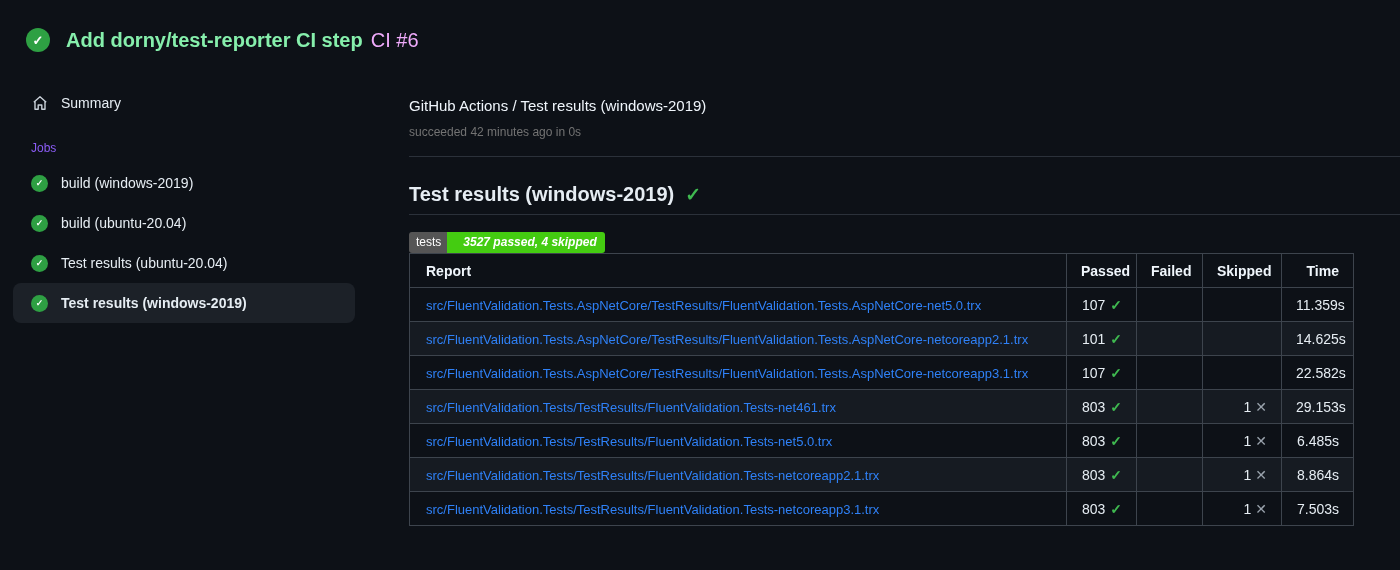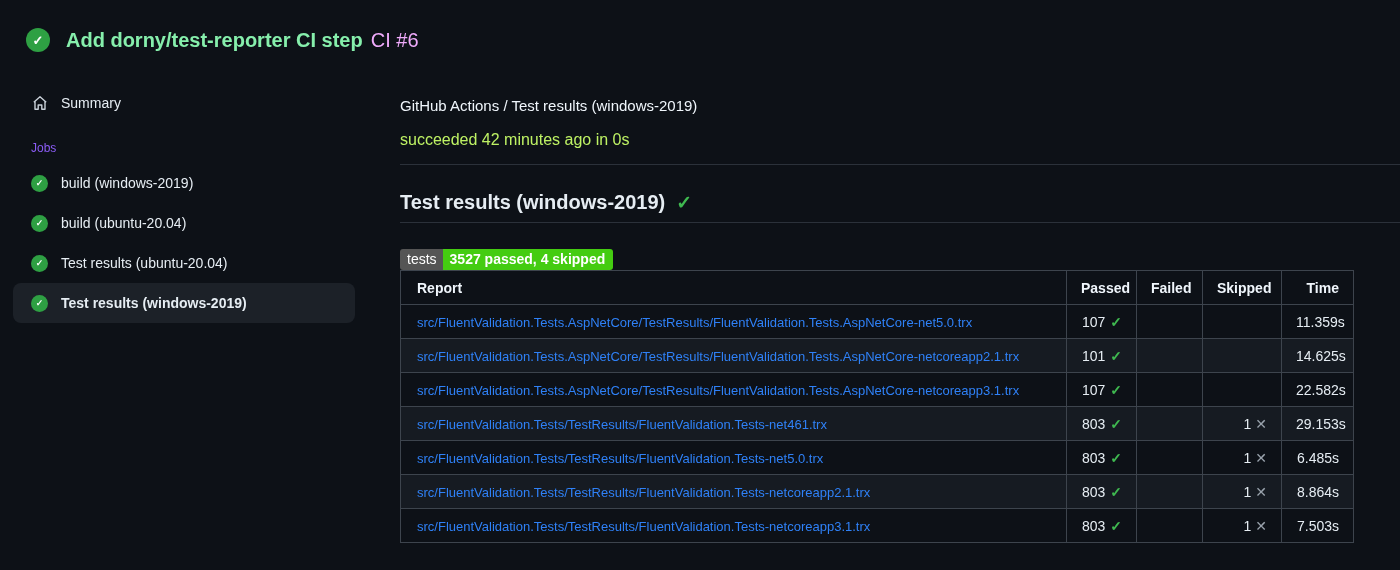--- a/index.html
+++ b/index.html
@@ -23,21 +23,21 @@
     background: #2ea043;
     color: #ffffff;
     display: flex; align-items: center; justify-content: center;
     font-size: 13px; font-weight: bold;
     flex: 0 0 auto;
   }
   .run-name { font-size: 20px; font-weight: bold; color: #86efac; }
   .run-number { font-size: 20px; font-weight: normal; color: #f0abfc; margin-left: 8px; }
 
   
-  .layout { display: flex; margin-top: 31px; }
+  .layout { display: flex; margin-top: 31px; gap: 9px; }
 
   
   .sidebar { width: 400px; flex: 0 0 400px; padding: 0 45px 0 13px; }
   .side-item {
     height: 40px;
     display: flex; align-items: center; gap: 13px;
     padding: 0 18px;
     border-radius: 8px;
     font-size: 14px;
     color: #e6edf3;
@@ -56,42 +56,43 @@
     color: #ffffff;
     display: flex; align-items: center; justify-content: center;
     font-size: 9px; font-weight: bold;
     flex: 0 0 auto;
   }
   .home-icon-wrap { width: 17px; display: flex; justify-content: center; flex: 0 0 auto; }
 
   
   .main { flex: 1 1 auto; padding-top: 13px; min-width: 0; }
   .run-title { font-size: 15px; font-weight: normal; color: #f0f6fc; line-height: 19px; }
-  .run-status { font-size: 16px; color: #bef264; margin-top: 16px; line-height: 18px; }
+  .run-status { font-size: 12px; color: #737373; margin-top: 8px; line-height: 18px; }
   .divider { border: none; border-top: 1px solid #2b313a; margin-top: 15px; }
   .section-head {
     display: flex; align-items: center; gap: 11px;
     margin-top: 25px;
   }
   .section-title { font-size: 20px; font-weight: bold; color: #e6edf3; line-height: 25px; }
   .section-check { color: #3fb950; font-size: 19px; font-weight: bold; line-height: 1; }
   .divider-2 { border: none; border-top: 1px solid #2b313a; margin-top: 7px; }
 
   
-  .badge { display: inline-flex; margin-top: 26px; font-size: 14px; line-height: 14px; }
+  .badge { display: inline-flex; margin-top: 17px; font-size: 12px; line-height: 14px; }
   .badge-label {
     background: #555555; color: #ffffff;
     padding: 3px 6px 4px 7px;
     border-radius: 3px 0 0 3px;
   }
   .badge-value {
     background: #44cc11; color: #ffffff;
     font-weight: bold;
-    padding: 3px 8px 4px 7px;
+    padding: 3px 8px 4px 16px;
     border-radius: 0 3px 3px 0;
+    font-style: italic;
   }
 
   
   table.report-table {
     border-collapse: collapse;
     width: calc(100% - 46px);
     table-layout: fixed;
   }
   .report-table th, .report-table td {
     border: 1px solid #3d444d;

